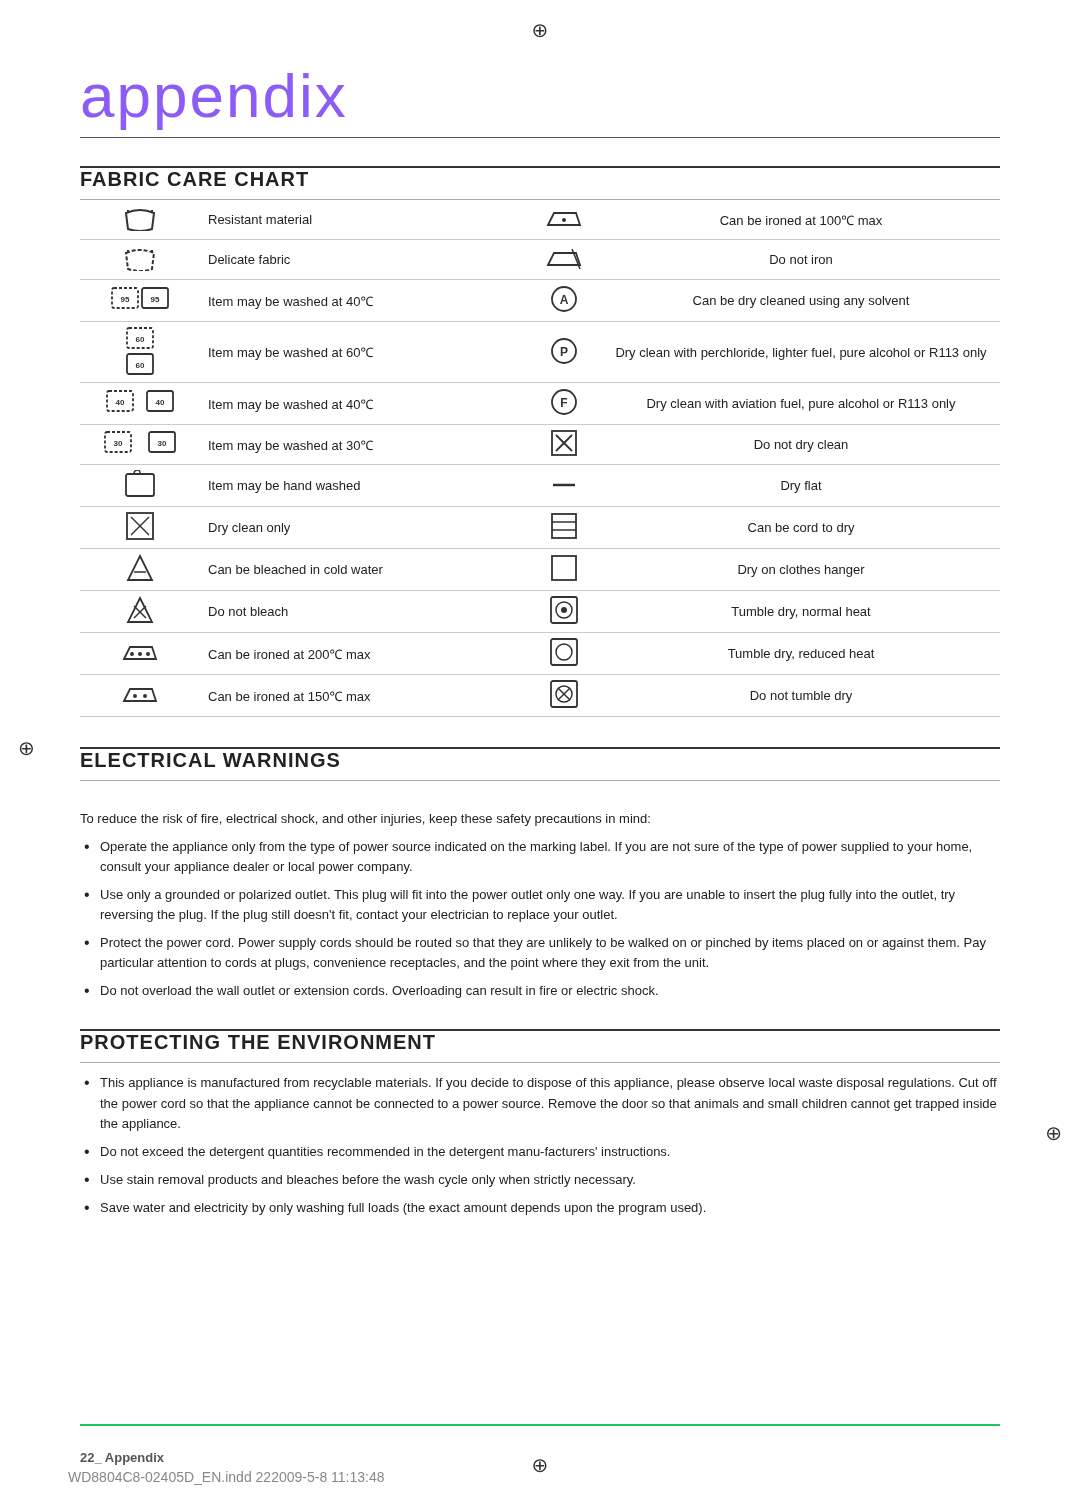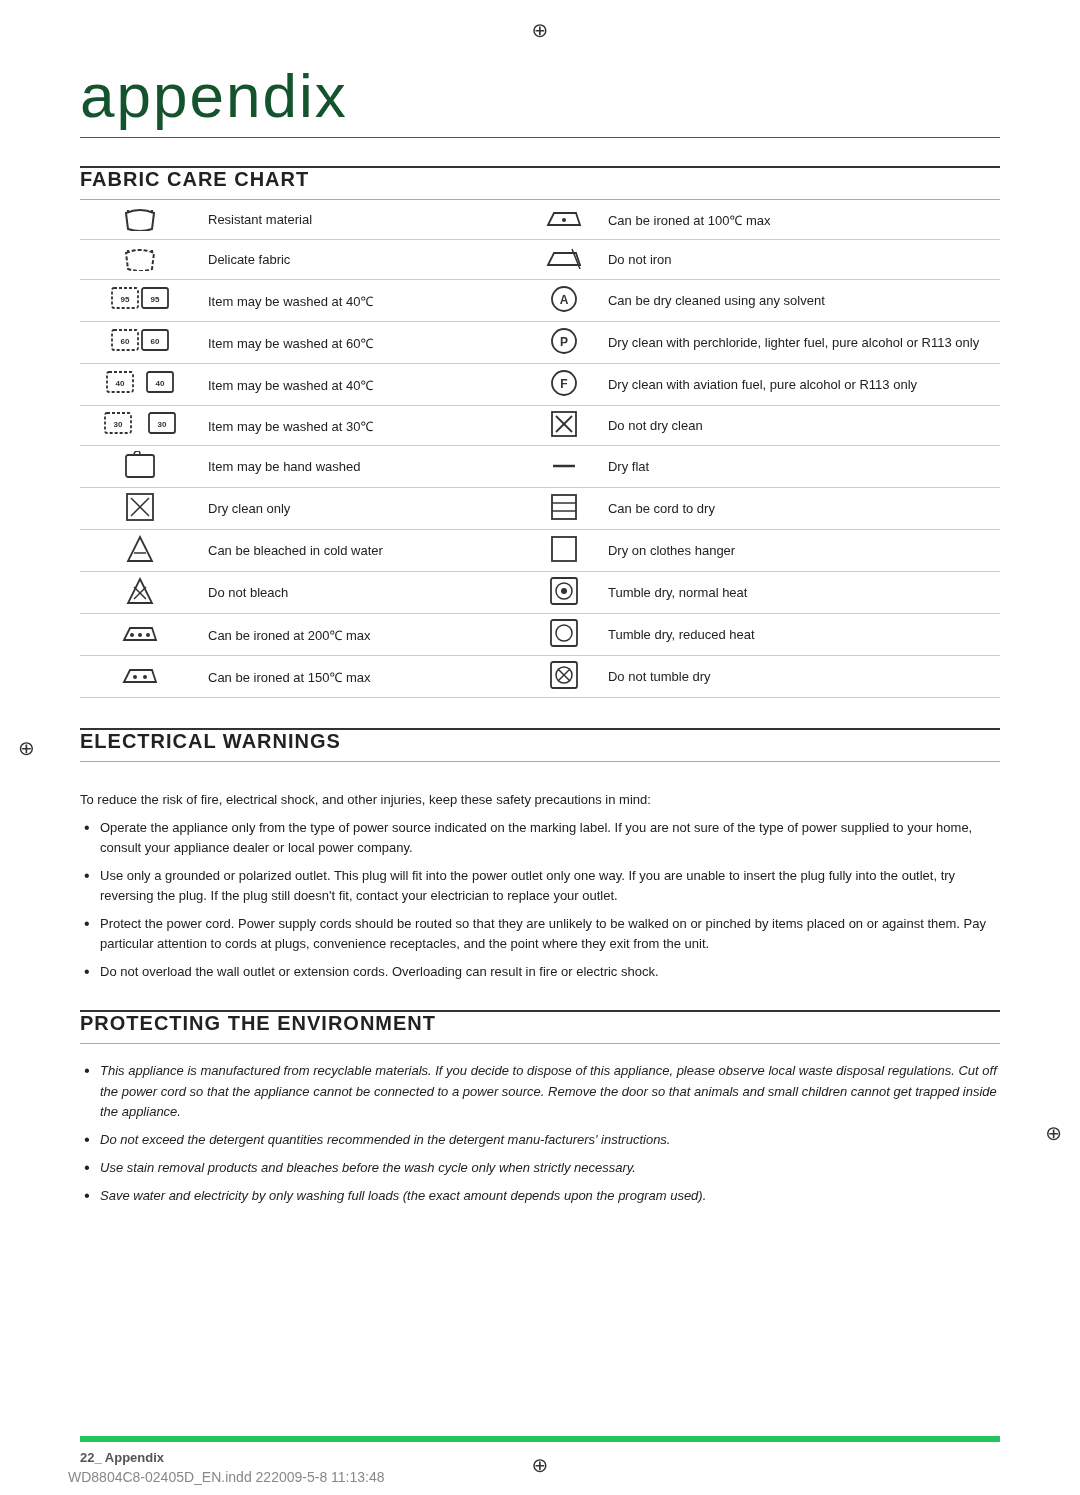--- a/index.html
+++ b/index.html
@@ -33,21 +33,21 @@
       top: 50%;
       left: 18px;
       transform: translateY(-50%);
       font-size: 20px;
       color: #333;
     }
 
     .page-title {
       font-size: 62px;
       font-weight: 300;
-      color: #14532d;
+      color: #8b5cf6;
       letter-spacing: 2px;
       margin-bottom: 6px;
     }
     .title-line {
       border-bottom: 1px solid #555;
       margin-bottom: 28px;
     }
 
     .section-heading {
       font-size: 20px;
@@ -83,20 +83,21 @@
       width: 230px;
       padding-left: 8px;
     }
     .fabric-table .icon-cell2 {
       width: 50px;
       text-align: center;
     }
     .fabric-table .desc-cell2 {
       width: 280px;
       padding-left: 8px;
+      text-align: center;
     }
 
     
     .elec-section {
       margin-bottom: 28px;
     }
     .elec-intro {
       font-size: 13px;
       margin-bottom: 8px;
       line-height: 1.5;
@@ -125,22 +126,22 @@
     .page-footer {
       position: absolute;
       bottom: 30px;
       left: 80px;
       right: 80px;
       display: flex;
       justify-content: space-between;
       align-items: center;
       font-size: 12px;
       color: #555;
-      border-top: 6px solid #22c55e;
-      padding-top: 8px;
+      border-top: 2px solid #22c55e;
+      padding-top: 24px;
     }
     .footer-page-num {
       font-size: 13px;
       font-weight: bold;
     }
 
     .footer-bottom {
       position: absolute;
       bottom: 10px;
       left: 68px;
@@ -241,21 +242,21 @@
           <svg width="28" height="28" viewBox="0 0 28 28">
             <circle cx="14" cy="14" r="12" fill="none" stroke="#333" stroke-width="1.8"></circle>
             <text x="14" y="19" text-anchor="middle" font-size="12" font-weight="bold" fill="#333">A</text>
           </svg>
         </td>
         <td class="desc-cell2">Can be dry cleaned using any solvent</td>
       </tr>
 
       <tr>
         <td class="icon-cell">
-          <span style="display:inline-flex;gap:2px;">
+          <span style="display:inline-flex;gap:2px;flex-direction:column;">
             <svg width="28" height="24" viewBox="0 0 28 24">
               <rect x="1" y="1" width="26" height="20" rx="2" ry="2" fill="none" stroke="#333" stroke-width="1.8" stroke-dasharray="3,2"></rect>
               <text x="14" y="15" text-anchor="middle" font-size="8" font-weight="bold" fill="#333">60</text>
             </svg>
             <svg width="28" height="24" viewBox="0 0 28 24">
               <rect x="1" y="1" width="26" height="20" rx="2" ry="2" fill="none" stroke="#333" stroke-width="1.8"></rect>
               <text x="14" y="15" text-anchor="middle" font-size="8" font-weight="bold" fill="#333">60</text>
             </svg>
           </span>
         </td>
@@ -436,21 +437,21 @@
       <li>Operate the appliance only from the type of power source indicated on the marking label. If you are not sure of the type of power supplied to your home, consult your appliance dealer or local power company.</li>
       <li>Use only a grounded or polarized outlet. This plug will fit into the power outlet only one way. If you are unable to insert the plug fully into the outlet, try reversing the plug. If the plug still doesn't fit, contact your electrician to replace your outlet.</li>
       <li>Protect the power cord. Power supply cords should be routed so that they are unlikely to be walked on or pinched by items placed on or against them. Pay particular attention to cords at plugs, convenience receptacles, and the point where they exit from the unit.</li>
       <li>Do not overload the wall outlet or extension cords. Overloading can result in fire or electric shock.</li>
     </ul>
   </div>
 
   <div class="section-line" style="margin-top:14px;">
     <div class="section-heading">PROTECTING THE ENVIRONMENT</div>
   </div>
-  <div style="margin-top:17px;font-style:italic;">
+  <div style="margin-top:10px;">
     <ul class="bullet-list">
       <li>This appliance is manufactured from recyclable materials. If you decide to dispose of this appliance, please observe local waste disposal regulations. Cut off the power cord so that the appliance cannot be connected to a power source. Remove the door so that animals and small children cannot get trapped inside the appliance.</li>
       <li>Do not exceed the detergent quantities recommended in the detergent manu-facturers' instructions.</li>
       <li>Use stain removal products and bleaches before the wash cycle only when strictly necessary.</li>
       <li>Save water and electricity by only washing full loads (the exact amount depends upon the program used).</li>
     </ul>
   </div>
 
   <div class="page-footer">
     <span class="footer-page-num">22_ Appendix</span>

